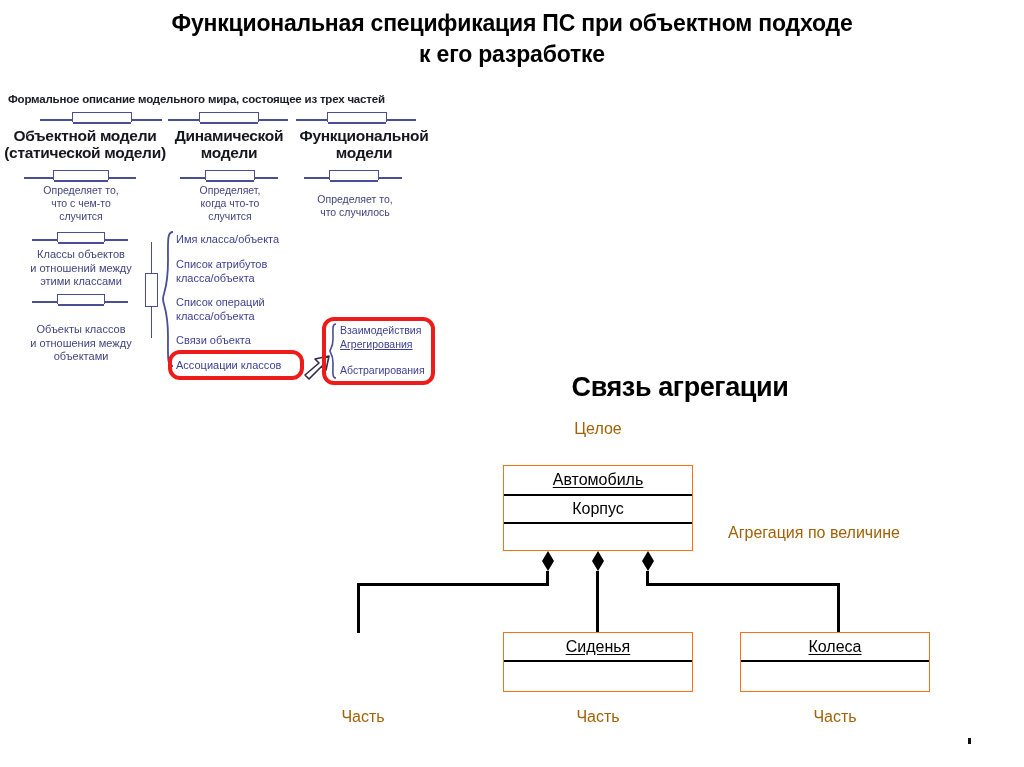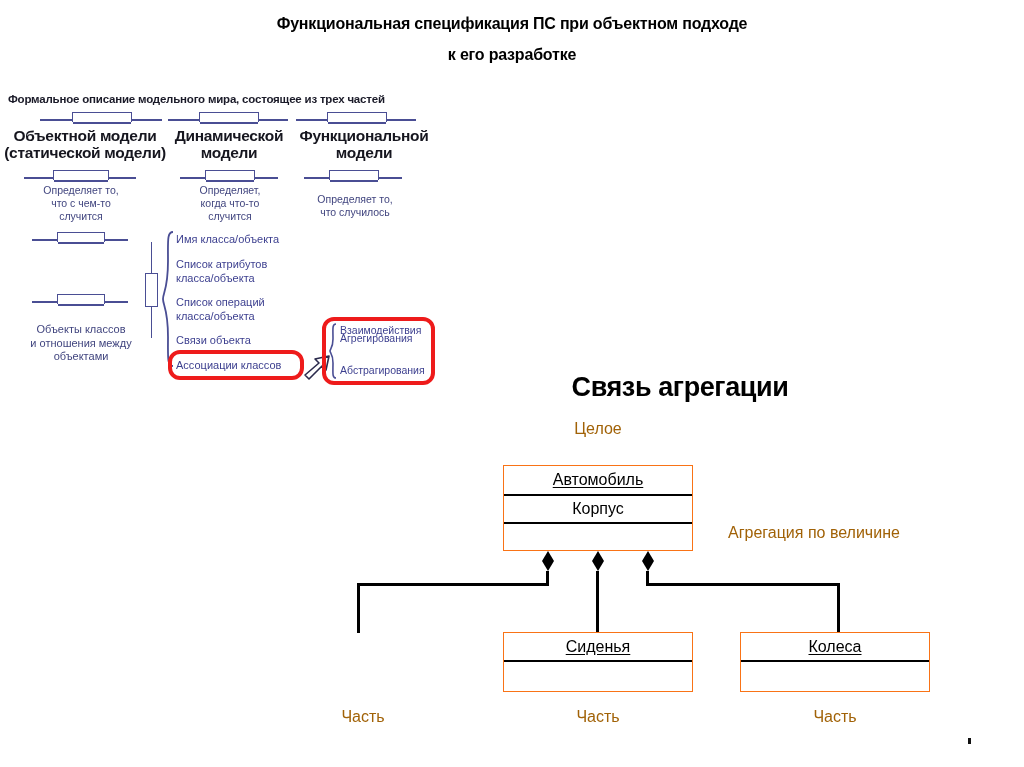--- a/index.html
+++ b/index.html
@@ -17,21 +17,21 @@
     color: #000000;
   }
 
   
   #slide-title {
     position: absolute;
     left: 0;
     top: 8px;
     width: 1024px;
     text-align: center;
-    font-size: 16px;
+    font-size: 23px;
     font-weight: bold;
     line-height: 31px;
     letter-spacing: -0.2px;
     color: #000;
   }
   #slide-title .ln { display: block; }
 
   
   .abs { position: absolute; }
 
@@ -226,20 +226,23 @@
 когда что-то
 случится</div>
   <div class="small-blue" style="left:300px; top:108px; width:110px;">Определяет то,
 что случилось</div>
 
   <div class="brace-h" style="left:32px; top:146px; width:96px; height:12px;">
     <div class="bar"></div>
       <div class="hump"></div>
   </div>
 
+  <div class="small-blue" style="left:8px; top:163px; width:146px; font-size:11px; line-height:13.5px;">Классы объектов
+и отношений между
+этими классами</div>
 
   <div class="brace-h" style="left:32px; top:208px; width:96px; height:12px;">
     <div class="bar"></div>
       <div class="hump"></div>
   </div>
 
   <div class="small-blue" style="left:8px; top:238px; width:146px; font-size:11px; line-height:13.5px;">Объекты классов
 и отношения между
 объектами</div>
 
@@ -266,21 +269,21 @@
     <path d="M2 22 L16 10 L12 6 L26 3 L23 17 L19 13 L6 26 Z" fill="#ffffff" stroke="#2b2b4d" stroke-width="1.6" stroke-linejoin="round"></path>
   </svg>
 
   <div class="red-box" style="left:322px; top:232px; width:113px; height:68px;"></div>
 
   <svg class="curly" style="left:329px; top:238px;" width="9" height="56" viewBox="0 0 9 56">
     <path d="M7 1 C3 1 4 6 4 16 C4 25 1 26 1 28 C1 30 4 31 4 40 C4 50 3 55 7 55" fill="none" stroke="#4a4e94" stroke-width="1.6"></path>
   </svg>
 
   <div class="list-blue" style="left:340px; top:239px; font-size:10.5px;">Взаимодействия</div>
-  <div class="list-blue" style="left:340px; top:247px; font-size:10.5px;">Агрегирования</div>
+  <div class="list-blue" style="left:340px; top:253px; font-size:10.5px;text-decoration:underline;">Агрегирования</div>
   <div class="list-blue" style="left:340px; top:279px; font-size:10.5px;">Абстрагирования</div>
 </div>
 
 <div class="abs" style="left:0; top:0; width:1024px; height:767px;">
 
   <div id="agg-title">Связь агрегации</div>
 
   <div class="plain-label" style="left:538px; top:420px; width:120px;">Целое</div>
 
   <div class="uml-box" style="left:503px; top:465px; width:190px; height:86px;">

